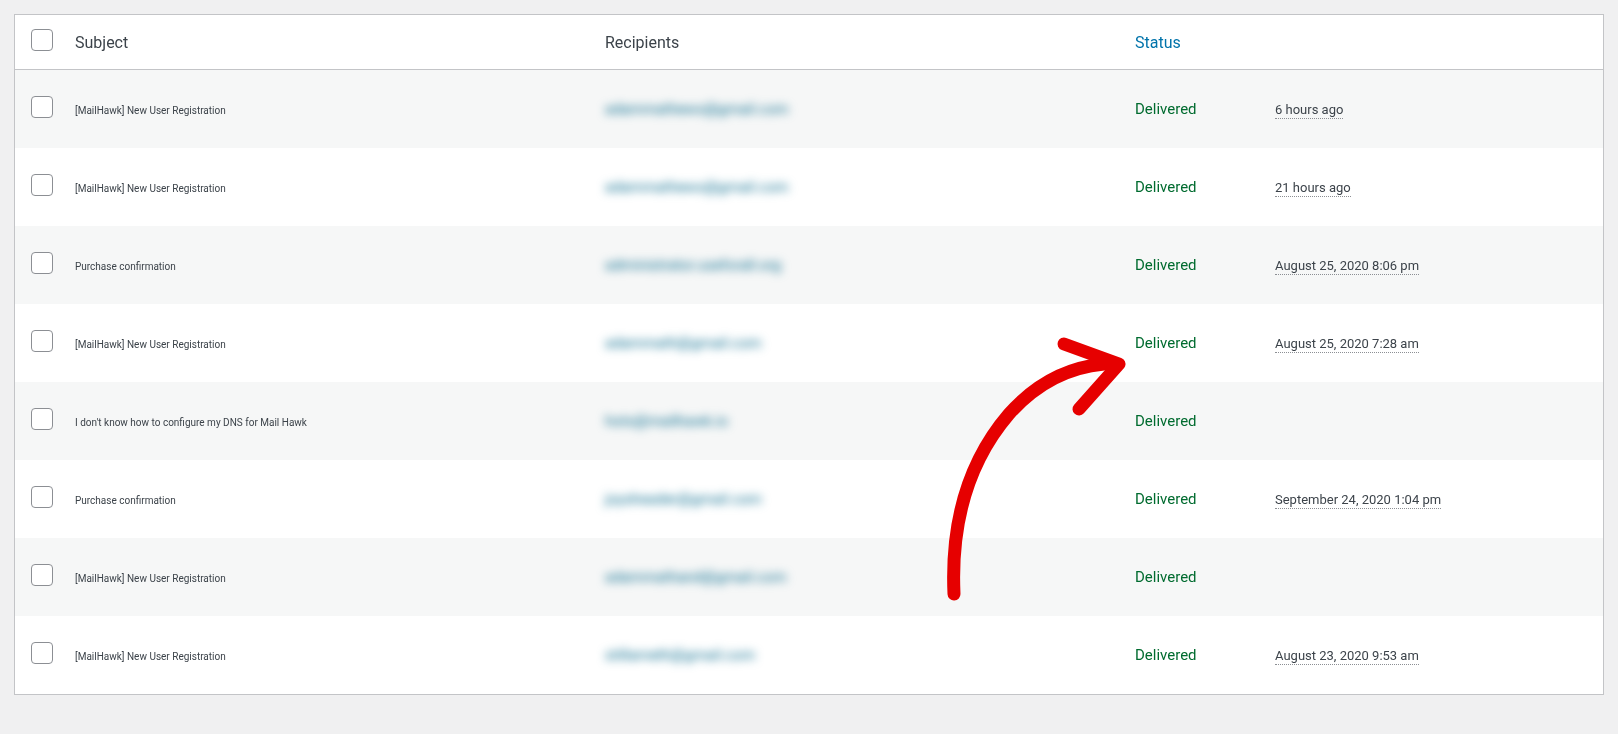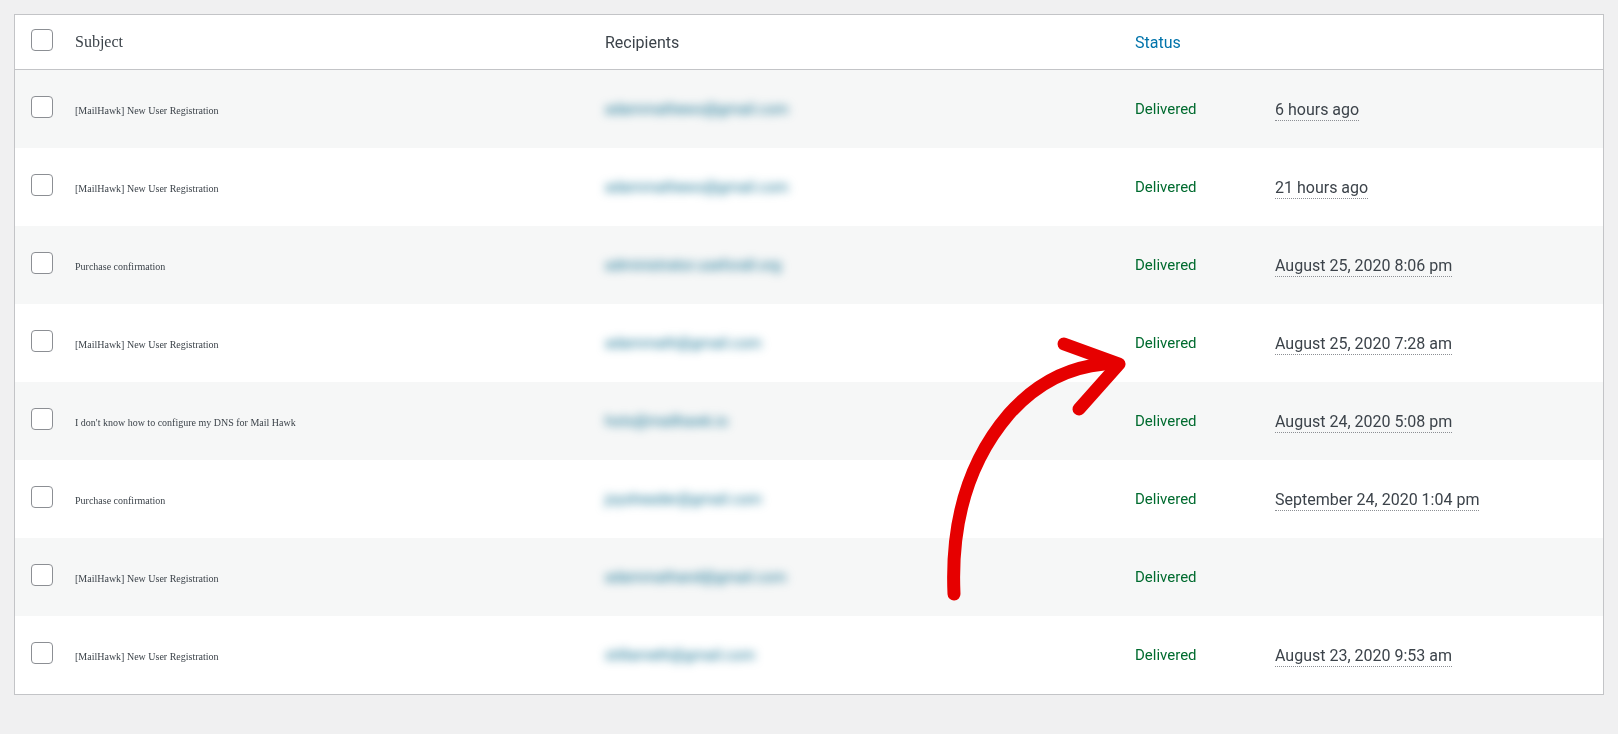--- a/index.html
+++ b/index.html
@@ -30,21 +30,20 @@
     .table-row:nth-child(odd) {
       background: #f6f7f7;
     }
     .col-check {
       width: 44px;
       flex-shrink: 0;
     }
     .col-subject {
       flex: 0 0 530px;
       padding-right: 36px;
-      font-family: Liberation Serif, serif;
     }
     .col-recipients {
       flex: 0 0 530px;
       padding-right: 20px;
     }
     .col-status {
       flex: 0 0 140px;
     }
     .col-sent {
       flex: 1;
@@ -79,21 +78,21 @@
       filter: blur(5px);
       user-select: none;
       display: inline-block;
     }
     .status-delivered {
       color: #006b2f;
       font-size: 15px;
     }
     .sent-time {
       color: #3c434a;
-      font-size: 16px;
+      font-size: 13px;
       border-bottom: 1px dotted #8c8f94;
       padding-bottom: 1px;
     }
     .arrow-overlay {
       position: absolute;
       pointer-events: none;
       z-index: 10;
     }
     .wrapper {
       position: relative;
@@ -194,23 +193,20 @@
       <input type="checkbox" class="wp-checkbox" style="">
     </div>
     <div class="col-subject">
       <span class="subject-text">I don't know how to configure my DNS for Mail Hawk</span>
     </div>
     <div class="col-recipients">
       <span class="recipient-blur">hots@mailhawk.io</span>
     </div>
     <div class="col-status">
       <span class="status-delivered">Delivered</span>
-    </div>
-    <div class="col-sent">
-      <span class="sent-time">August 24, 2020 5:08 pm</span>
     </div>
   </div>
         <div class="table-row">
     <div class="col-check">
       <input type="checkbox" class="wp-checkbox" style="">
     </div>
     <div class="col-subject">
       <span class="subject-text">Purchase confirmation</span>
     </div>
     <div class="col-recipients">

